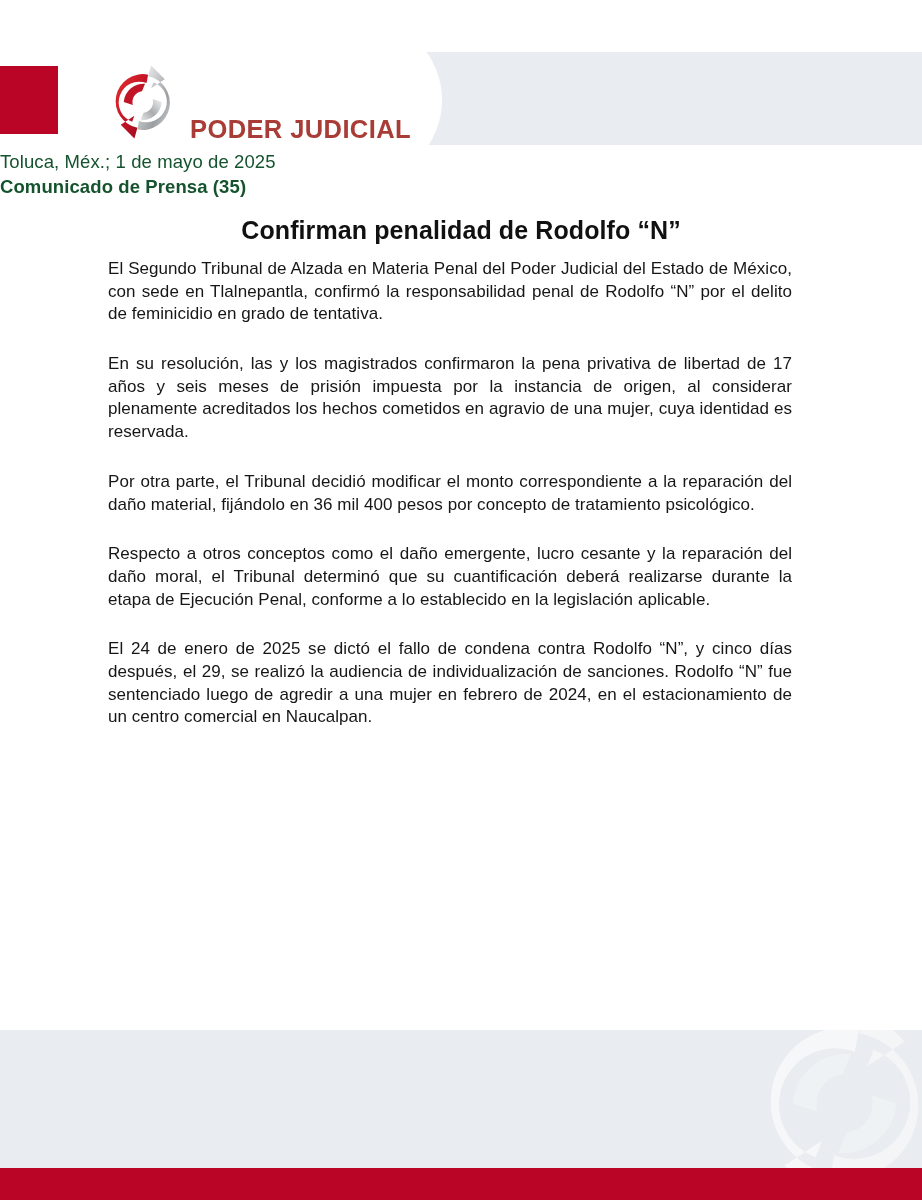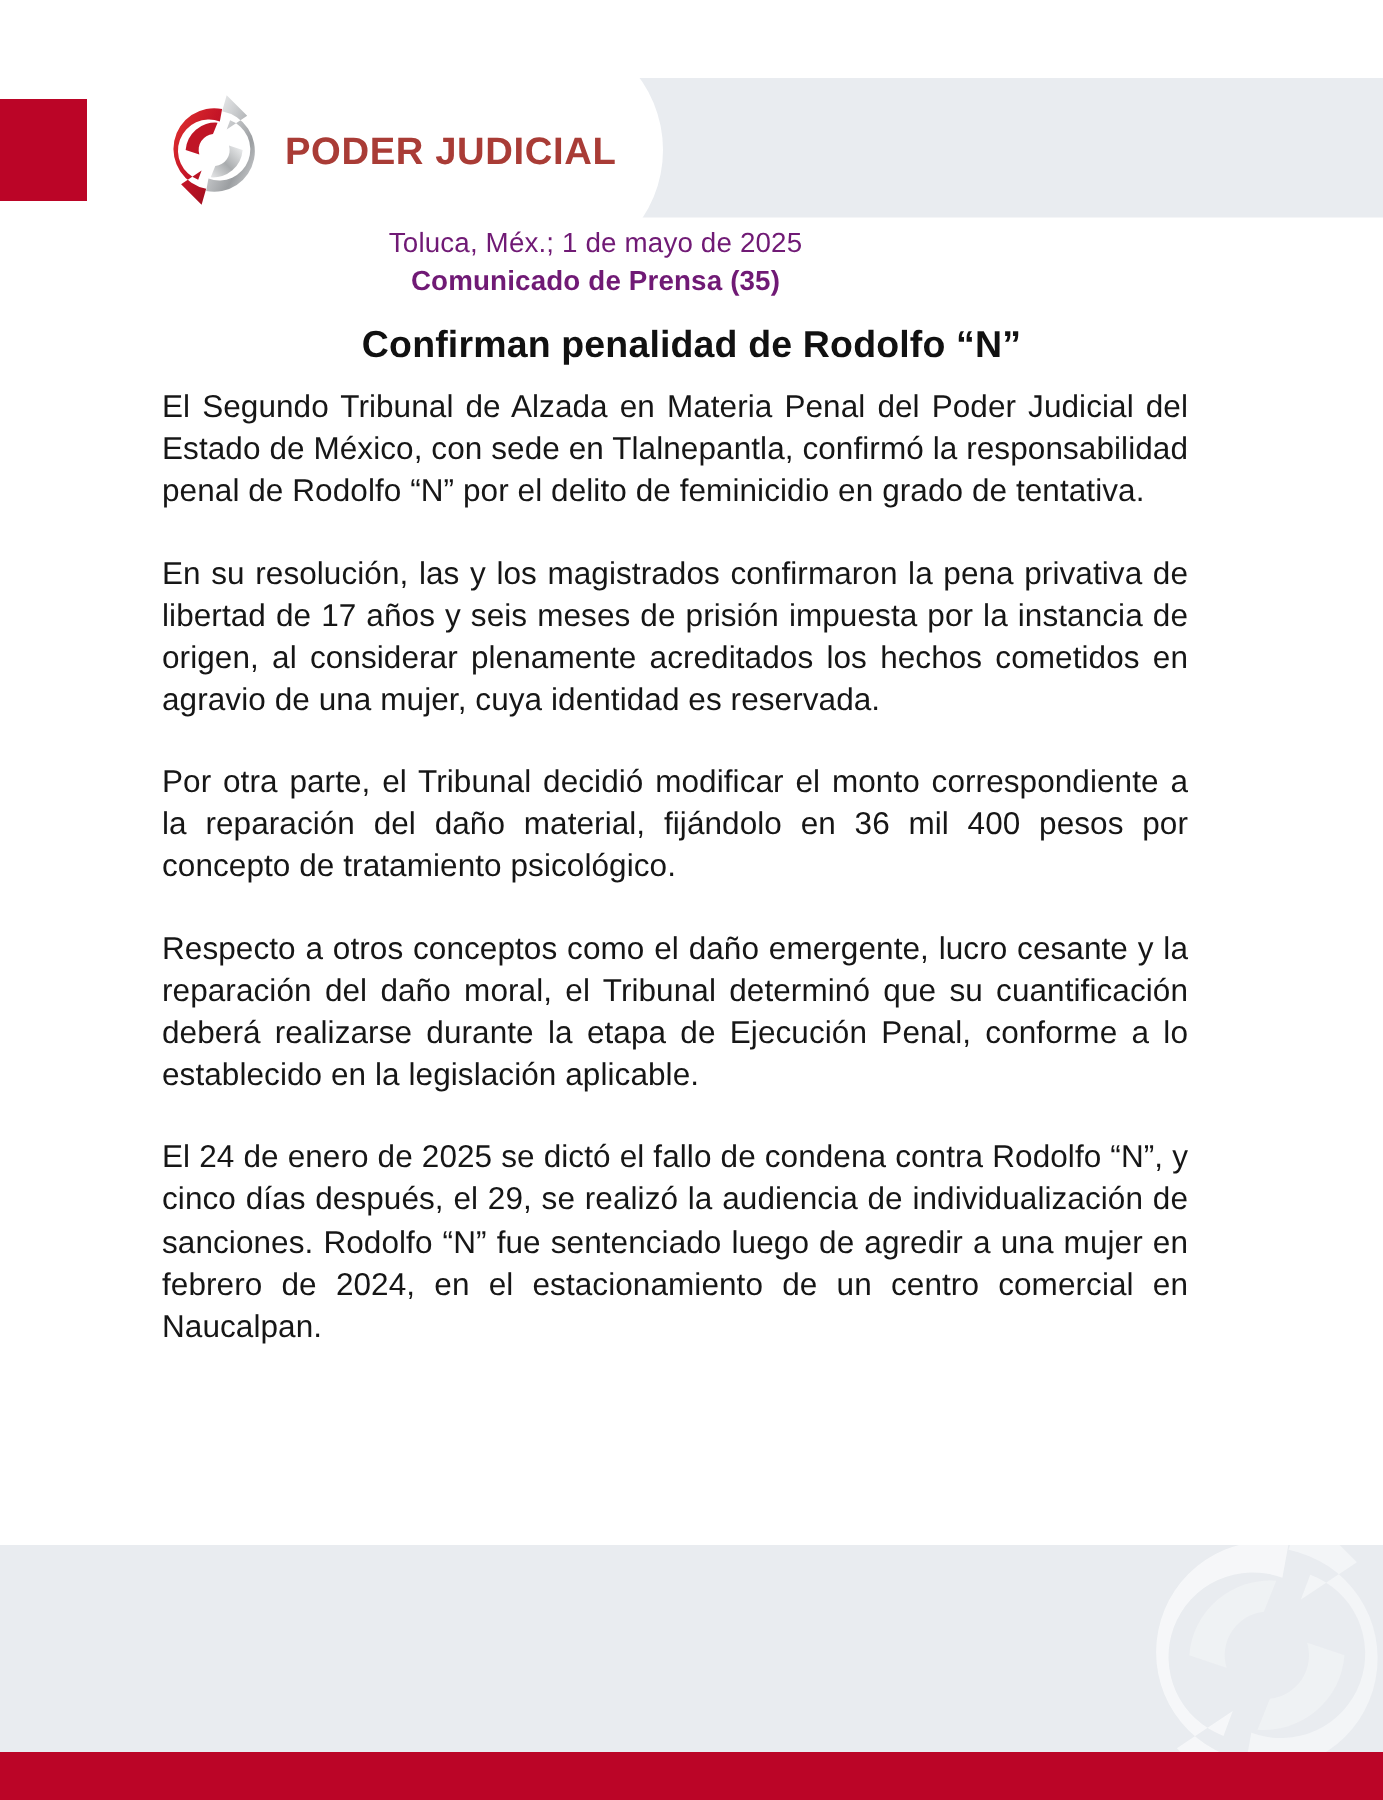--- a/index.html
+++ b/index.html
@@ -60,21 +60,21 @@
     background: #bb0527;
   }
 
   .logo {
     position: absolute;
     left: 104px;
     top: 58px;
     width: 290px;
     height: 84px;
     display: flex;
-    align-items: center;
+    align-items: flex-end;
     gap: 10px;
   }
   .logo-mark {
     width: 76px;
     height: 80px;
     flex: 0 0 76px;
   }
   .logo-words {
     display: block;
     padding-top: 2px;
@@ -99,22 +99,22 @@
   }
 
   
   .dateline {
     position: absolute;
     left: 0;
     top: 150px;
     width: 922px;
     padding-right: 128px;
     box-sizing: border-box;
-    text-align: center;
-    color: #701a75;
+    text-align: left;
+    color: #14532d;
   }
   .dateline-place {
     display: block;
     font-size: 18.5px;
     line-height: 1.33;
     letter-spacing: 0.1px;
   }
   .dateline-number {
     display: block;
     font-size: 18.5px;
@@ -137,21 +137,21 @@
   }
 
   .article {
     position: absolute;
     left: 108px;
     top: 258px;
     width: 684px;
   }
   .para {
     margin: 0 0 27px 0;
-    font-size: 21px;
+    font-size: 17px;
     line-height: 1.335;
     color: #161616;
     text-align: justify;
     text-justify: inter-word;
     letter-spacing: 0.05px;
   }
   .para:last-child {
     margin-bottom: 12px;
   }
 

